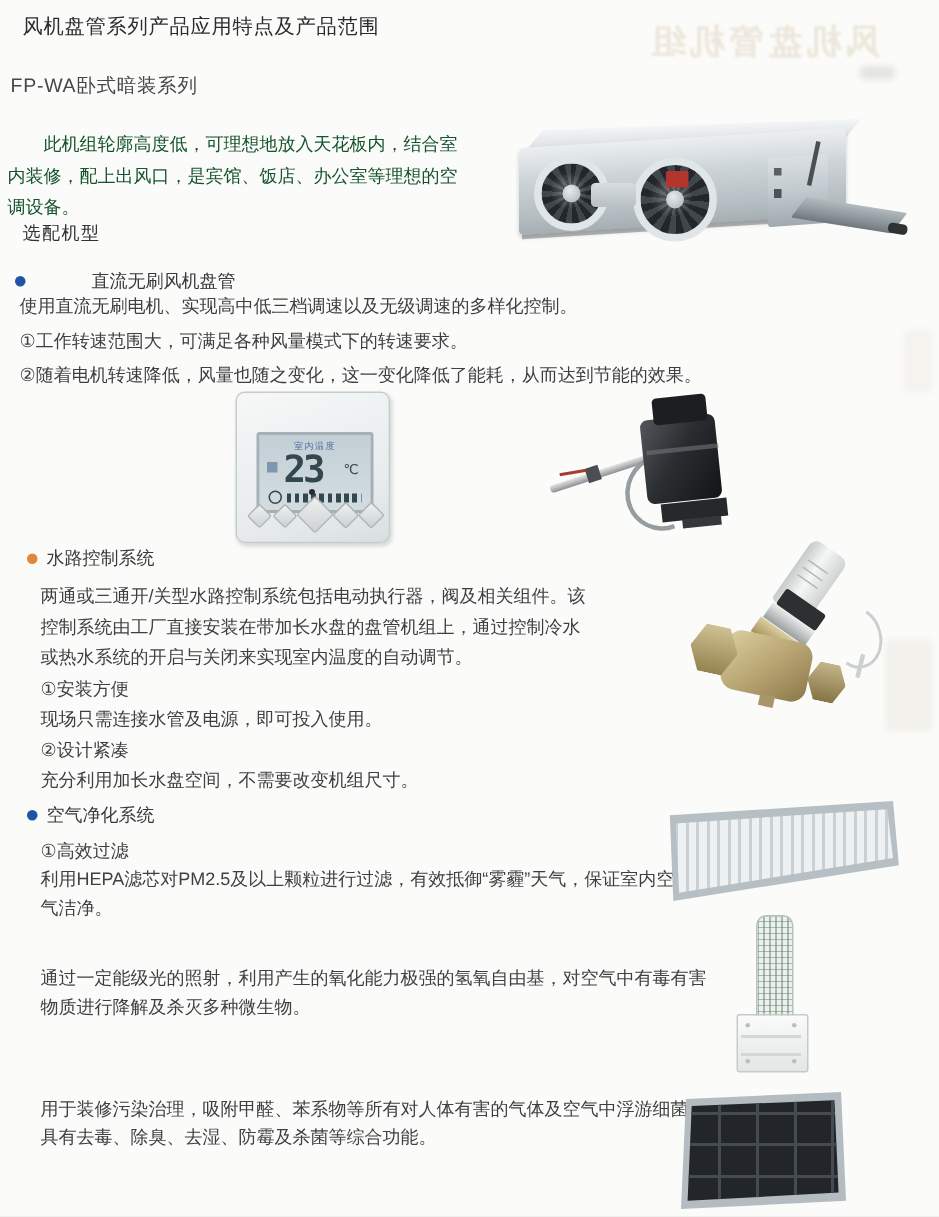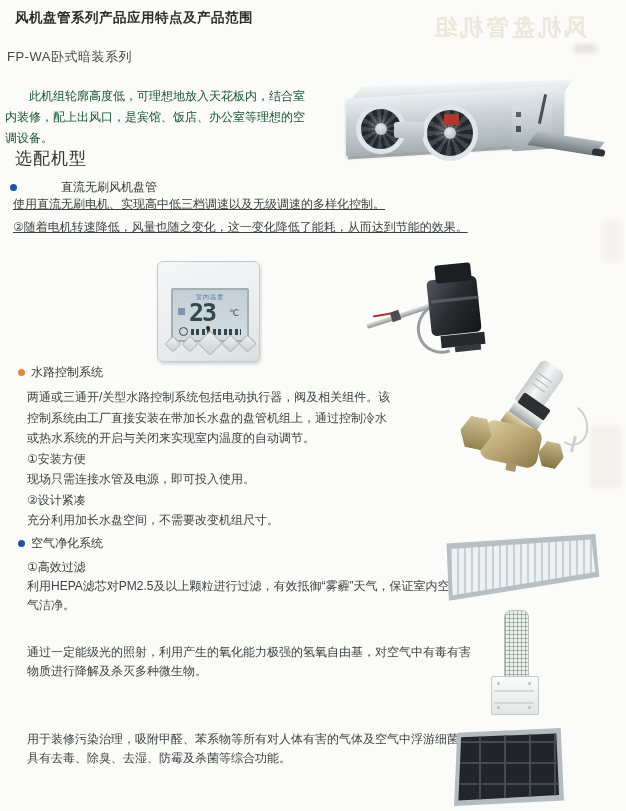--- a/index.html
+++ b/index.html
@@ -6,31 +6,31 @@
   #page{
     position:relative; width:626px; height:811px; margin:0 auto;
     background:#fbfbf9; overflow:hidden;
     font-family:"Liberation Sans","DejaVu Sans",sans-serif;
     color:#3e3f42;
   }
   .abs{position:absolute;}
   .tline{white-space:nowrap;}
 
   
-  .page-title{font-size:13.5px;font-weight:700;color:#2c2c2e;letter-spacing:.5px;}
+  .page-title{font-size:13.5px;font-weight:400;color:#2c2c2e;letter-spacing:.5px;}
   .series-title{font-size:13px;color:#474749;letter-spacing:.5px;}
   .intro{font-size:12px;line-height:21px;color:#14532d;}
   .intro .indent{padding-left:24px;}
-  .models-heading{font-size:17px;color:#333335;letter-spacing:1px;}
+  .models-heading{font-size:12px;color:#333335;letter-spacing:1px;}
   .bullet-row{display:flex;align-items:center;gap:6px;font-size:12px;color:#38393c;}
   .bullet-dot{width:7px;height:7px;border-radius:50%;flex:0 0 auto;}
   .bullet-blue{background:#1d55a5;}
   .bullet-orange{background:#e2873a;}
   .body-lines{font-size:12px;color:#3e3f42;}
-  .s1{line-height:23px;text-decoration:underline;}
+  .s1{line-height:23px;}
   .s2{line-height:20.5px;}
   .sub{line-height:19px;font-size:12px;color:#3e3f42;}
 
   
   .ghost-title{
     left:396px;top:12px;width:226px;text-align:center;
     font-size:23px;font-weight:700;letter-spacing:3px;color:#ece7db;
     transform:scaleX(-1); filter:blur(.6px);
   }
   .smudge{border-radius:4px;filter:blur(2px);}
@@ -203,20 +203,21 @@
   </div>
 
   <div class="abs models-heading" style="left:15px;top:147px;">选配机型</div>
 
   <div class="abs bullet-row" style="left:10px;top:179px;gap:44px;">
     <span class="bullet-dot bullet-blue"></span>
     <span>直流无刷风机盘管</span>
   </div>
   <div class="abs body-lines s1" style="left:13px;top:193px;">
     <div class="tline">使用直流无刷电机、实现高中低三档调速以及无级调速的多样化控制。</div>
+    <div class="tline">①工作转速范围大，可满足各种风量模式下的转速要求。</div>
     <div class="tline">②随着电机转速降低，风量也随之变化，这一变化降低了能耗，从而达到节能的效果。</div>
   </div>
 
   <div class="abs thermostat">
     <div class="abs tstat-screen">
       <div class="abs tstat-toplabel">室内温度</div>
       <div class="abs tstat-mode"></div>
       <div class="abs tstat-temp">23</div>
       <div class="abs tstat-unit">℃</div>
       <div class="abs tstat-fan"></div>

